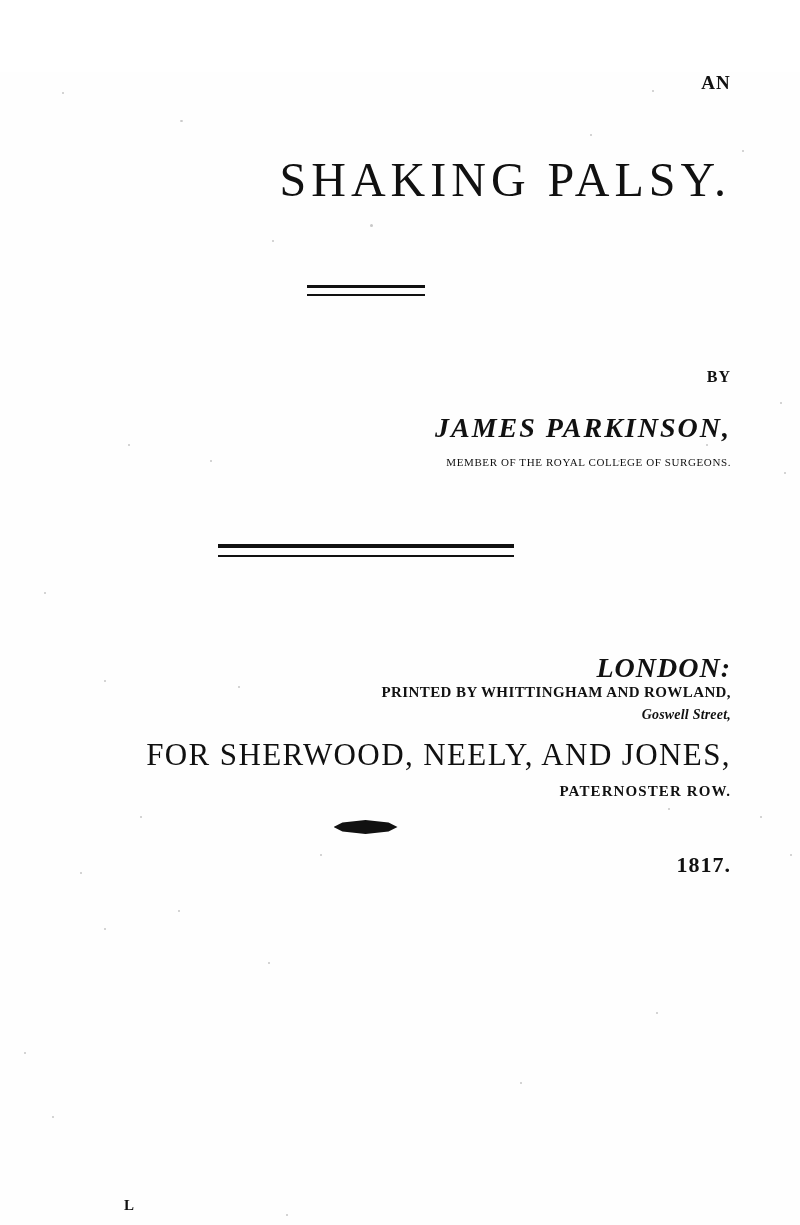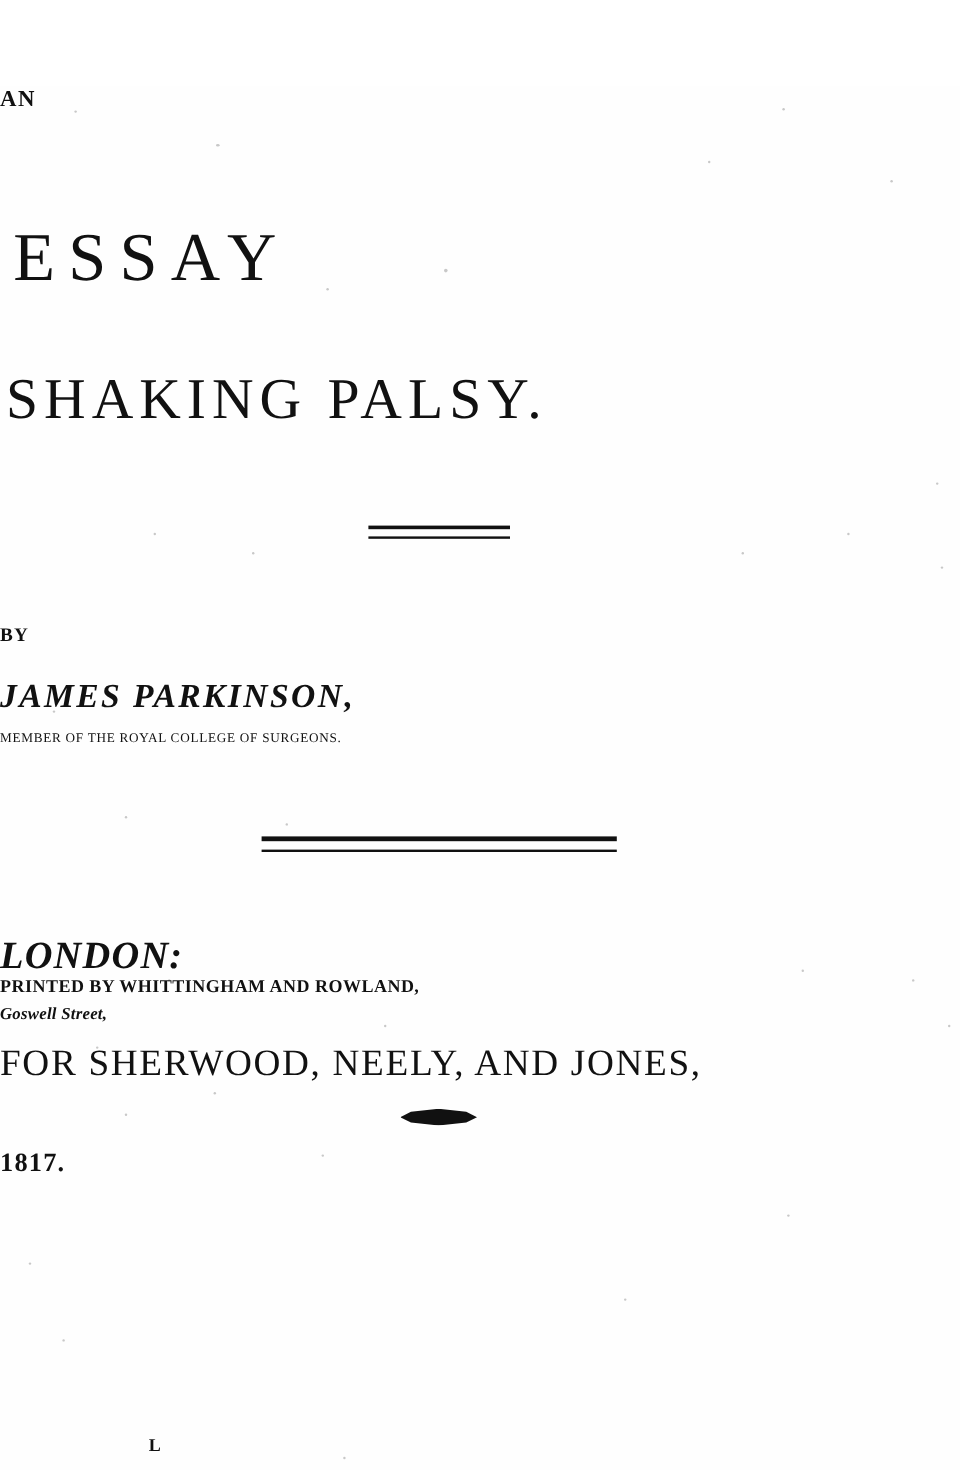--- a/index.html
+++ b/index.html
@@ -32,21 +32,21 @@
   .sp {
     position: absolute;
     background: #9a9a9a;
     border-radius: 50%;
     opacity: .55;
   }
 
   .content {
     position: relative;
     width: 731px;
-    text-align: left;
+    text-align: right;
   }
 
   .line-an {
     margin-top: 72px;
     font-size: 19px;
     letter-spacing: 1.2px;
     font-weight: 700;
     font-family: "Liberation Serif", serif;
   }
 
@@ -106,22 +106,22 @@
 
   .rule-long {
     width: 296px;
     height: 7px;
     margin: 76px auto 0 auto;
     border-top: 4px solid #111;
     border-bottom: 2px solid #111;
   }
 
   .imprint-city {
-    margin-top: 68px;
-    font-size: 32px;
+    margin-top: 95px;
+    font-size: 28px;
     font-style: italic;
     font-weight: 700;
     letter-spacing: 1px;
   }
 
   .imprint-printer {
     margin-top: 0;
     font-size: 15px;
     letter-spacing: .4px;
     font-weight: 700;
@@ -214,21 +214,20 @@
 
     <div class="sp" style="left:52px;  top:1044px; width:2px; height:2px;"></div>
     <div class="sp" style="left:44px;  top:520px; width:2px; height:2px;"></div>
     <div class="sp" style="left:24px;  top:980px; width:2px; height:2px;"></div>
   </div>
 
   <div class="content">
 
     <div class="line-an">AN</div>
 
-    <div class="title-essay">ESSAY</div>
 
 
     <div class="title-main">SHAKING  PALSY.</div>
 
     <div class="rule-short"></div>
 
     <div class="line-by">BY</div>
 
     <div class="author">JAMES PARKINSON,</div>
 
@@ -237,20 +236,21 @@
     <div class="rule-long"></div>
 
     <div class="imprint-city">LONDON:</div>
 
     <div class="imprint-printer">PRINTED BY WHITTINGHAM AND ROWLAND,</div>
 
     <div class="imprint-street">Goswell Street,</div>
 
     <div class="imprint-sellers">FOR SHERWOOD, NEELY, AND JONES,</div>
 
+    <div class="imprint-row">PATERNOSTER ROW.</div>
 
     <div class="ornament">
       <div class="dia"></div>
     </div>
 
     <div class="year">1817.</div>
 
   </div>
 
   <div class="signature-mark">L</div>

